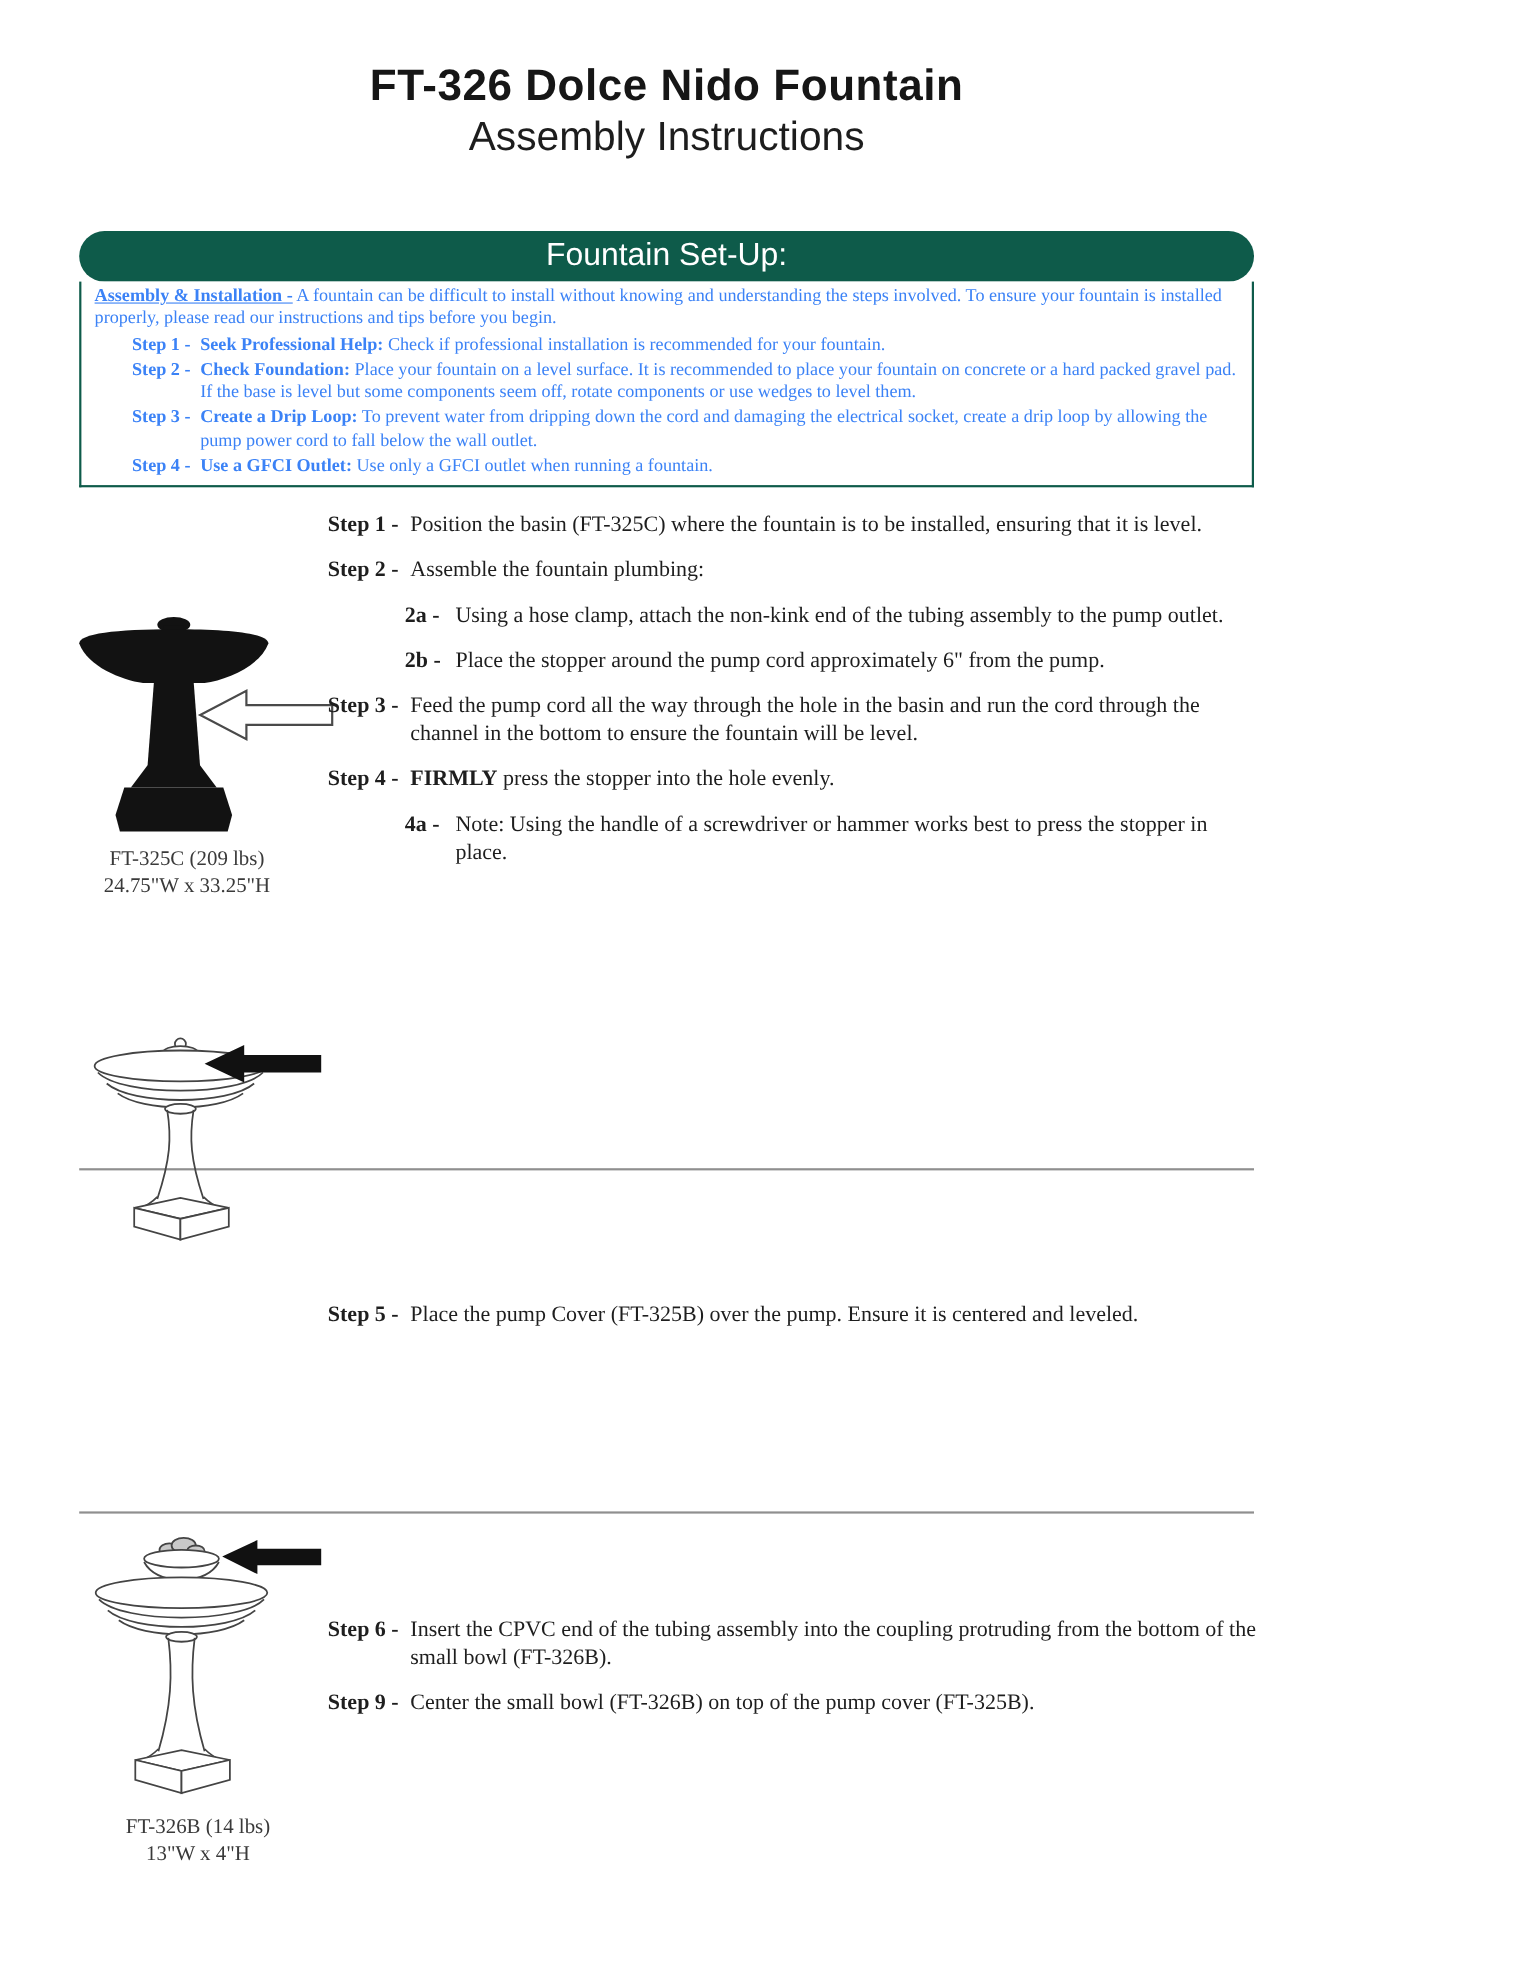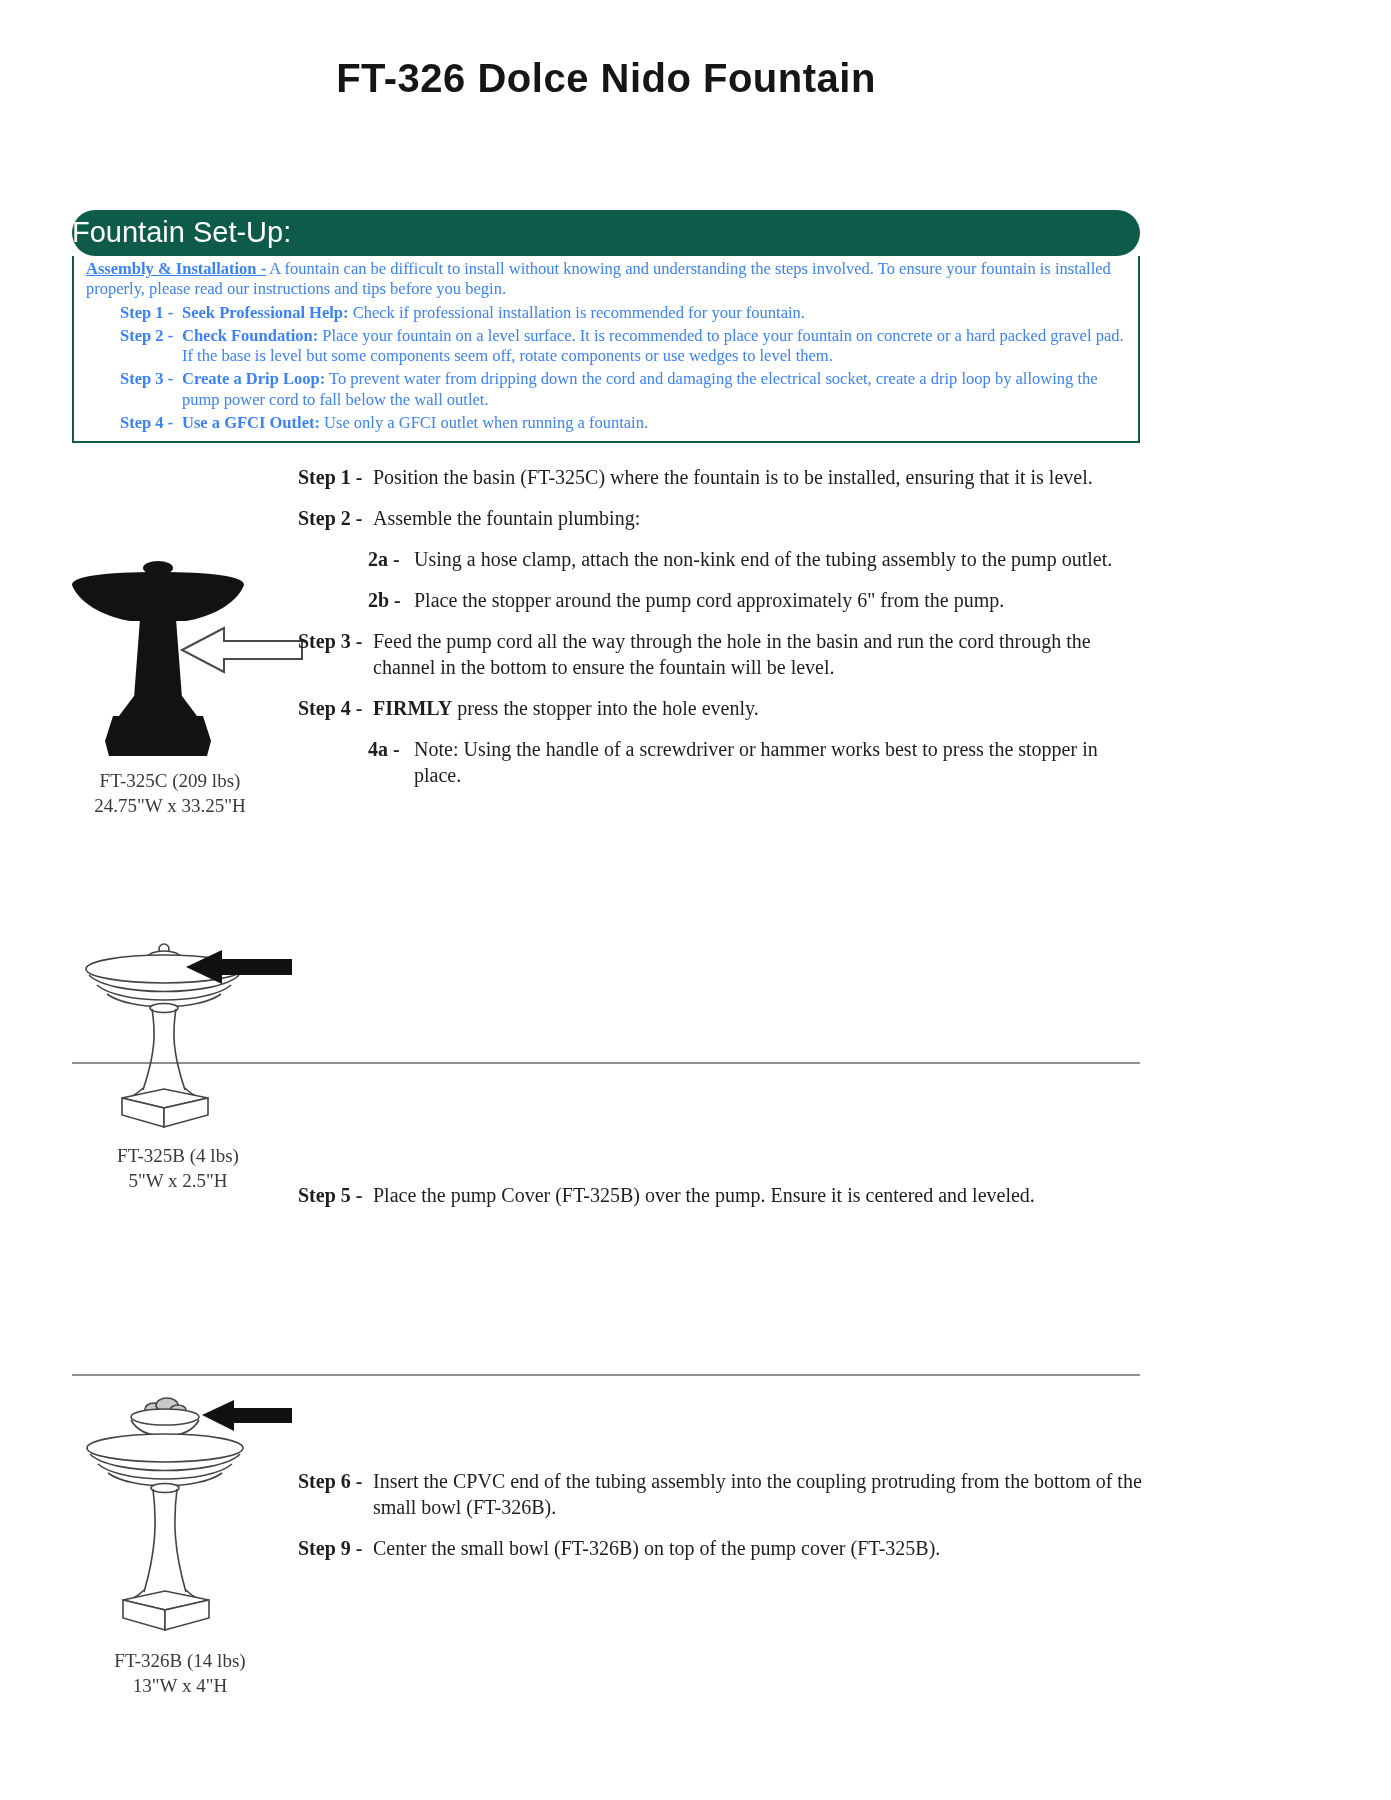--- a/index.html
+++ b/index.html
@@ -40,20 +40,21 @@
   .setup-box {
     position: absolute;
     left: 72px; top: 210px;
     width: 1068px;
   }
   .setup-header {
     background: #0e5b4a;
     color: #ffffff;
     font-family: "Liberation Sans", sans-serif;
     font-size: 29px;
+    text-align: center;
     padding: 6px 0 7px 0;
     border-radius: 23px;
   }
   .setup-body {
     border: 2px solid #0e5b4a;
     border-top: none;
     background: #ffffff;
     padding: 3px 14px 8px 12px;
     font-size: 16.5px;
     line-height: 1.23;
@@ -135,20 +136,21 @@
     color: #1e1e1e;
   }
 </style>
 </head>
 <body>
 
 <div class="page">
 
   <div class="title-block">
     <h1>FT-326 Dolce Nido Fountain</h1>
+    <h2>Assembly Instructions</h2>
   </div>
 
   <section class="setup-box">
     <div class="setup-header">Fountain Set-Up:</div>
     <div class="setup-body">
       <p class="setup-intro">
         <span class="lead">Assembly &amp; Installation -</span>
         <span>A fountain can be difficult to install without knowing and understanding the steps involved. To ensure your fountain is installed properly, please read our instructions and tips before you begin.</span>
       </p>
       <div class="sstep">
@@ -233,24 +235,20 @@
         <path d="M70,71 C74,96 73,116 61,152" fill="none"></path>
         <path d="M94,71 C90,96 91,116 103,152" fill="none"></path>
         <path d="M61,150 Q54,157 46,160" fill="none"></path>
         <path d="M103,150 Q110,157 118,160" fill="none"></path>
         <polygon points="40,160 82,151 126,160 82,170"></polygon>
         <path d="M40,160 L40,177 L82,189 L82,170 Z"></path>
         <path d="M126,160 L126,177 L82,189 L82,170 Z"></path>
       </g>
       <polygon points="104,29 140,12 140,21 210,21 210,37 140,37 140,46" fill="#111111"></polygon>
     </svg>
-  </div>
-  <div class="fig-caption" style="left:78px; top:1143px; width:200px;">
-    <div>FT-325B (4 lbs)</div>
-    <div>5"W x 2.5"H</div>
   </div>
 
   <section class="steps-block" style="top:1182px;">
     <div class="astep">
       <span class="alabel">Step 5 -</span>
       <span class="atext">Place the pump Cover (FT-325B) over the pump. Ensure it is centered and leveled.</span>
     </div>
   </section>
 
   <div class="divider" style="top:1374px;"></div>

